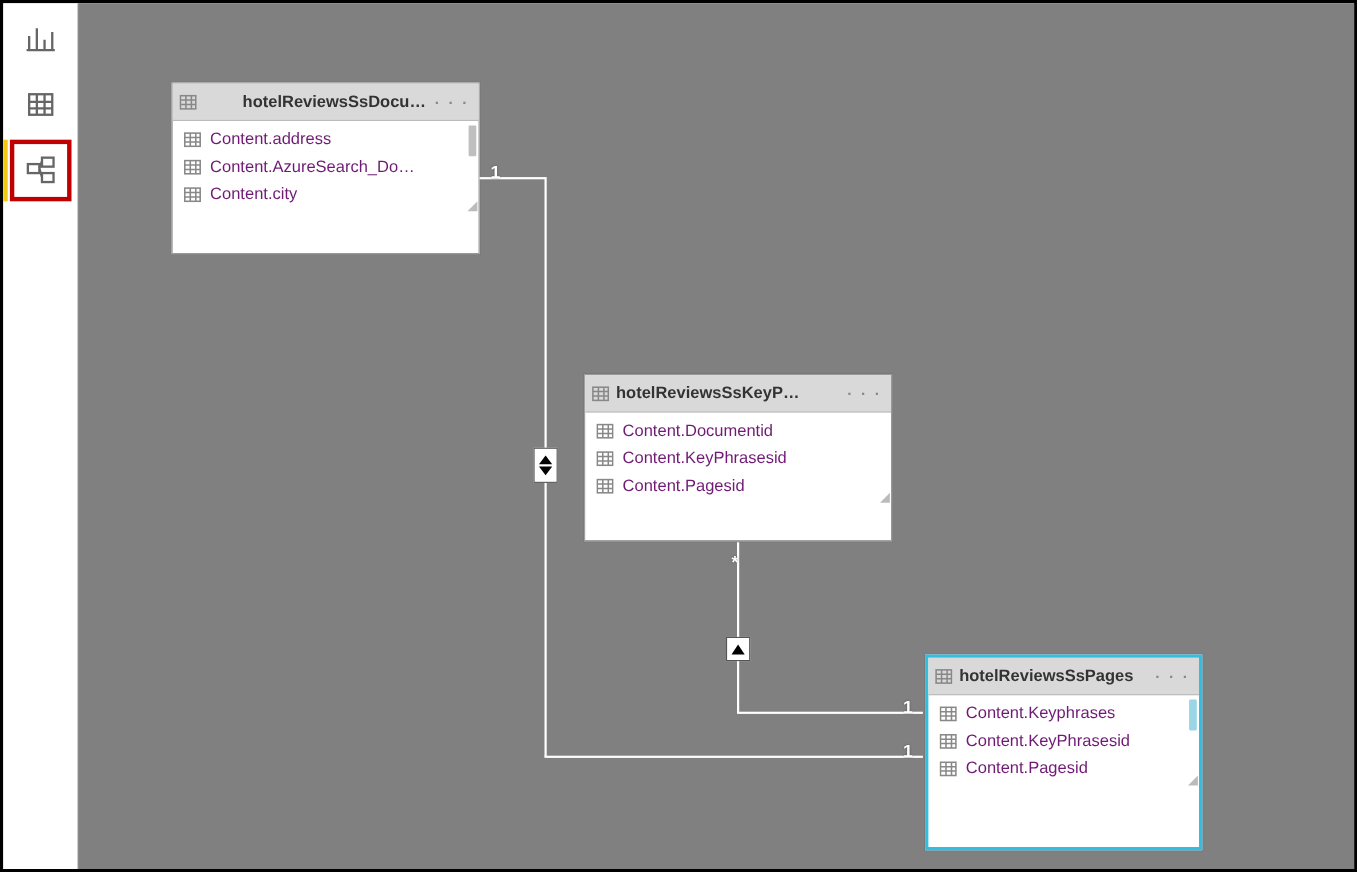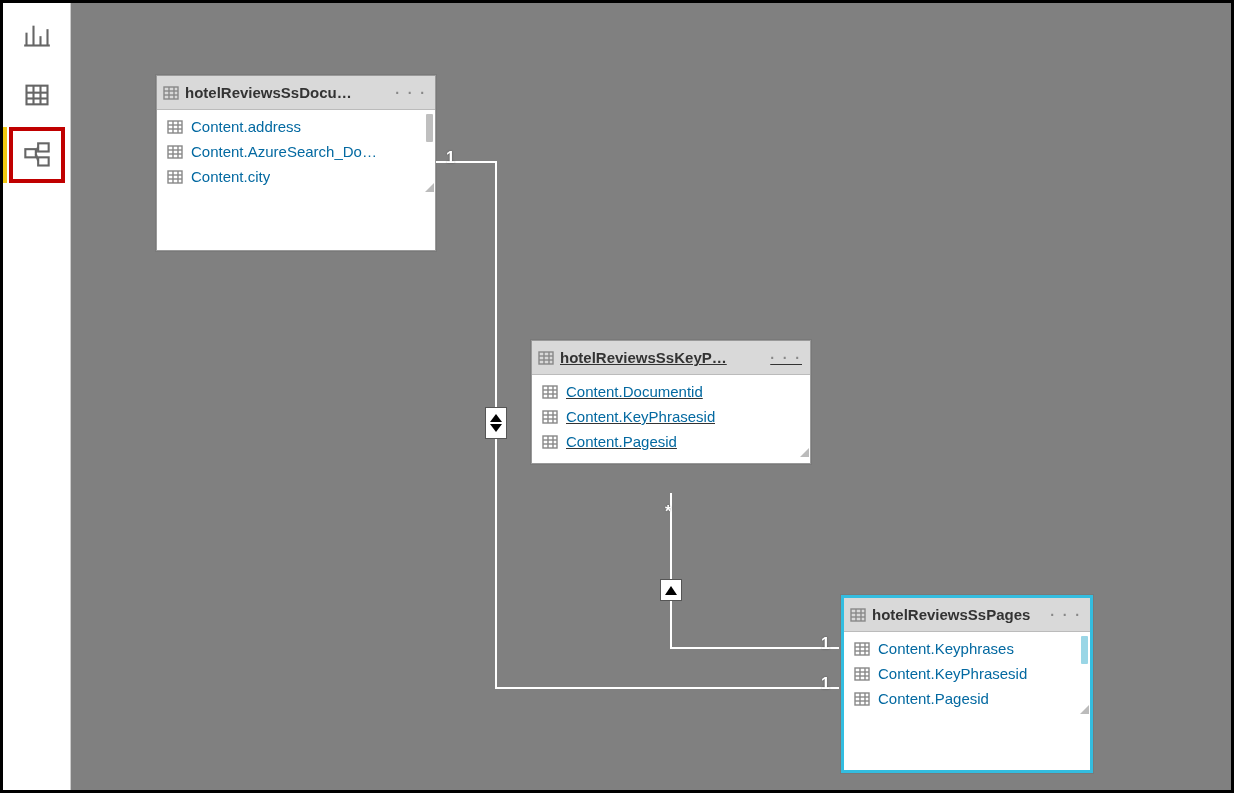--- a/index.html
+++ b/index.html
@@ -11,21 +11,21 @@
   .sidebar .nav-item.selected{border:4px solid #c00000;}
   .sidebar .nav-selected-marker{position:absolute;left:0;top:124px;width:4px;height:56px;background:#f2c811;}
   .canvas{position:absolute;left:68px;top:0;right:0;bottom:0;background:#808080;overflow:hidden;}
 
   .table-card{position:absolute;background:#fff;border:1px solid #999;box-shadow:0 0 0 1px rgba(0,0,0,.05);}
   .table-card.selected{border:3px solid #33bde0;}
   .table-header{background:#d9d9d9;height:34px;display:flex;align-items:center;padding:0 6px;gap:6px;border-bottom:1px solid #bbb;}
   .table-header .title{font-weight:600;color:#333;flex:1;overflow:hidden;white-space:nowrap;text-overflow:ellipsis;font-size:15px;}
   .table-header .more{color:#888;letter-spacing:2px;font-weight:bold;cursor:pointer;padding:0 2px;}
   .table-body{padding:4px 0;position:relative;}
-  .field-row{display:flex;align-items:center;gap:8px;padding:4px 10px;font-size:15px;color:#0369a1;white-space:nowrap;overflow:hidden;text-overflow:ellipsis;}
+  .field-row{display:flex;align-items:center;gap:8px;padding:4px 10px;font-size:15px;color:#701a75;white-space:nowrap;overflow:hidden;text-overflow:ellipsis;}
   .field-row span{overflow:hidden;text-overflow:ellipsis;}
   .scroll-thumb{position:absolute;right:2px;top:4px;width:7px;height:28px;background:#bfbfbf;border-radius:1px;}
   .scroll-thumb.sel{background:#9ad6e6;}
   .resize-grip{position:absolute;right:1px;bottom:1px;width:10px;height:10px;}
   .resize-grip::before{content:"";position:absolute;right:0;bottom:0;width:0;height:0;border-right:9px solid #bbb;border-top:9px solid transparent;}
 
   .tbl-icon{width:16px;height:16px;flex:0 0 16px;}
   .tbl-icon rect{fill:none;stroke:#888;stroke-width:1.4;}
   .tbl-icon line{stroke:#888;stroke-width:1.4;}
 
@@ -68,21 +68,21 @@
         <rect x="13" y="2" width="9" height="7"></rect>
         <rect x="13" y="14" width="9" height="7"></rect>
         <line x1="11" y1="10" x2="13" y2="5"></line>
           <line x1="11" y1="11" x2="13" y2="17"></line>
       </svg>
     </div>
   </div>
 
   <div class="canvas">
 
-    <div class="table-card" style="left:85px;top:72px;width:280px;height:176px;">
+    <div class="table-card" style="left:85px;top:72px;width:280px;height:156px;text-align:right;">
       <div class="table-header">
         <svg class="tbl-icon" viewBox="0 0 16 16">
             <rect x="1" y="2" width="14" height="12"></rect>
             <line x1="1" y1="6" x2="15" y2="6"></line>
             <line x1="1" y1="10" x2="15" y2="10"></line>
             <line x1="6" y1="2" x2="6" y2="14"></line>
             <line x1="11" y1="2" x2="11" y2="14"></line>
           </svg>
         <div class="title">hotelReviewsSsDocu…</div>
         <div class="more">· · ·</div>
@@ -116,21 +116,21 @@
               <line x1="1" y1="10" x2="15" y2="10"></line>
               <line x1="6" y1="2" x2="6" y2="14"></line>
               <line x1="11" y1="2" x2="11" y2="14"></line>
             </svg>
             <span>Content.city</span>
           </div>
         <div class="resize-grip"></div>
       </div>
     </div>
 
-    <div class="table-card" style="left:460px;top:337px;width:280px;height:124px;text-decoration:underline;">
+    <div class="table-card" style="left:460px;top:337px;width:280px;height:152px;">
       <div class="table-header">
         <svg class="tbl-icon" viewBox="0 0 16 16">
             <rect x="1" y="2" width="14" height="12"></rect>
             <line x1="1" y1="6" x2="15" y2="6"></line>
             <line x1="1" y1="10" x2="15" y2="10"></line>
             <line x1="6" y1="2" x2="6" y2="14"></line>
             <line x1="11" y1="2" x2="11" y2="14"></line>
           </svg>
         <div class="title">hotelReviewsSsKeyP…</div>
         <div class="more">· · ·</div>

